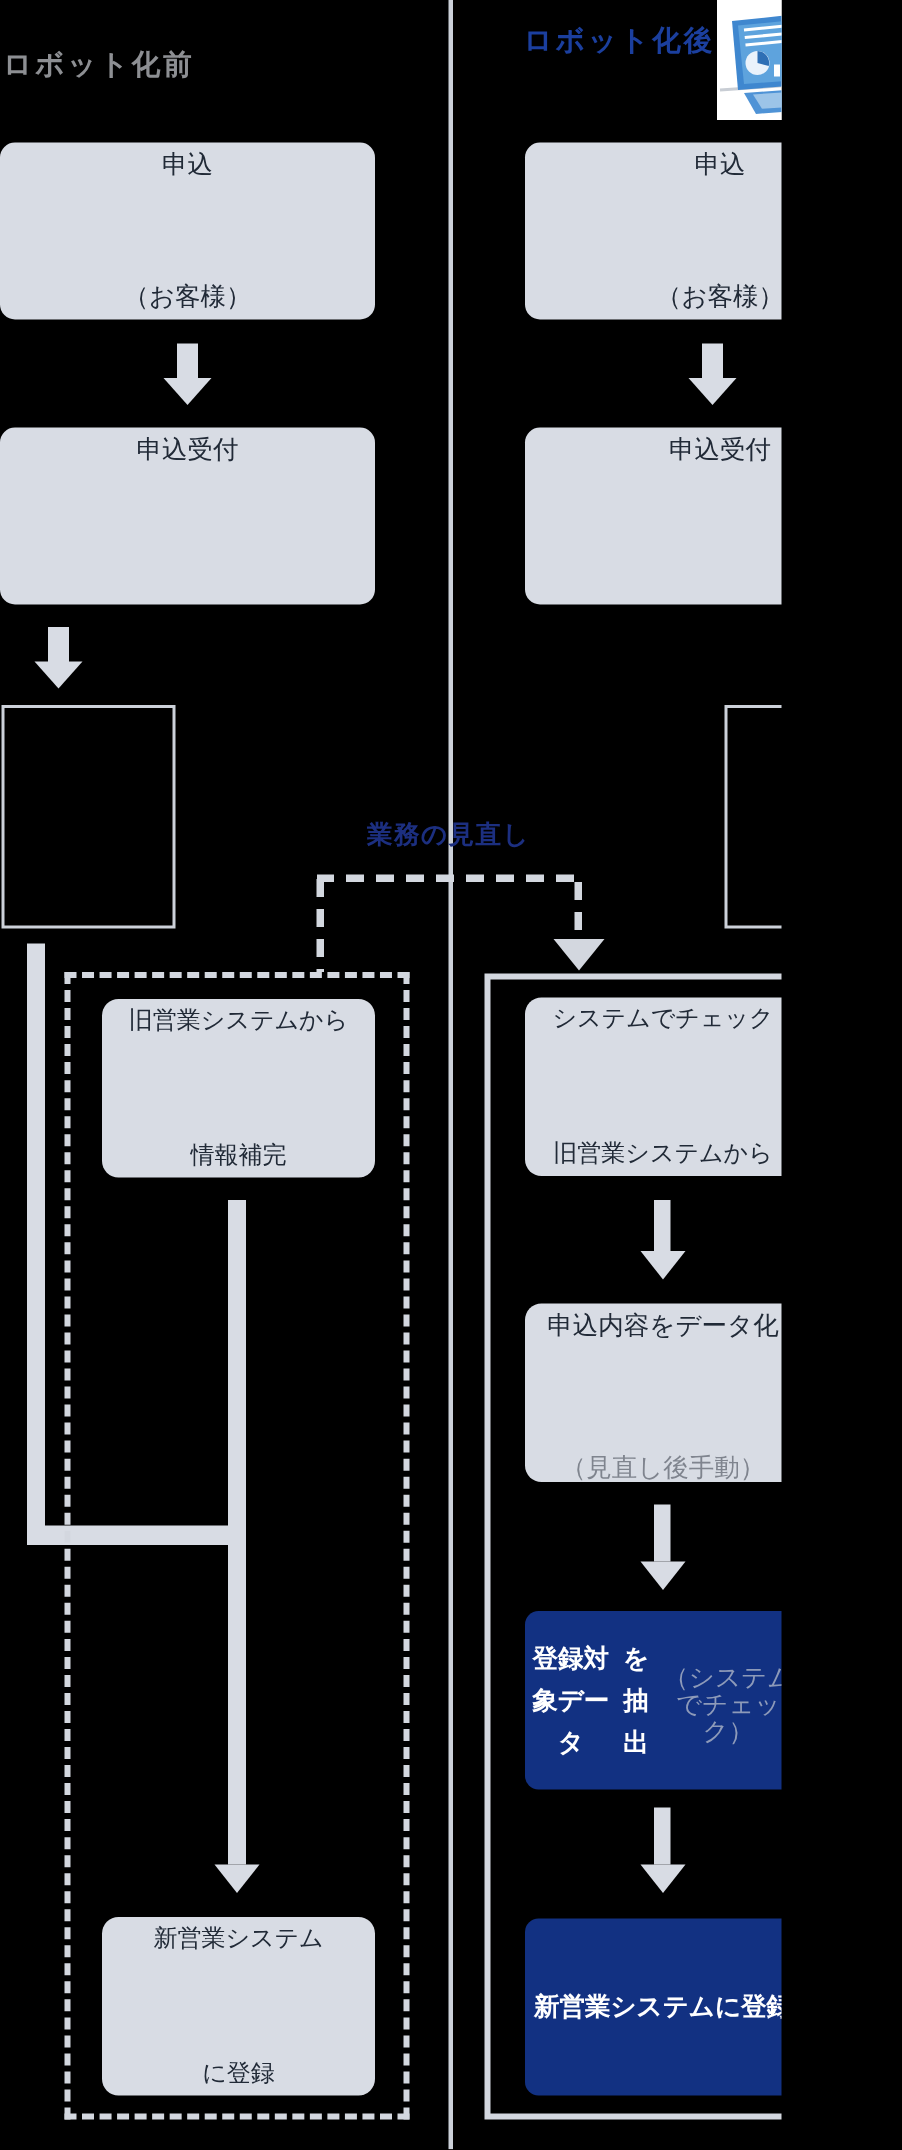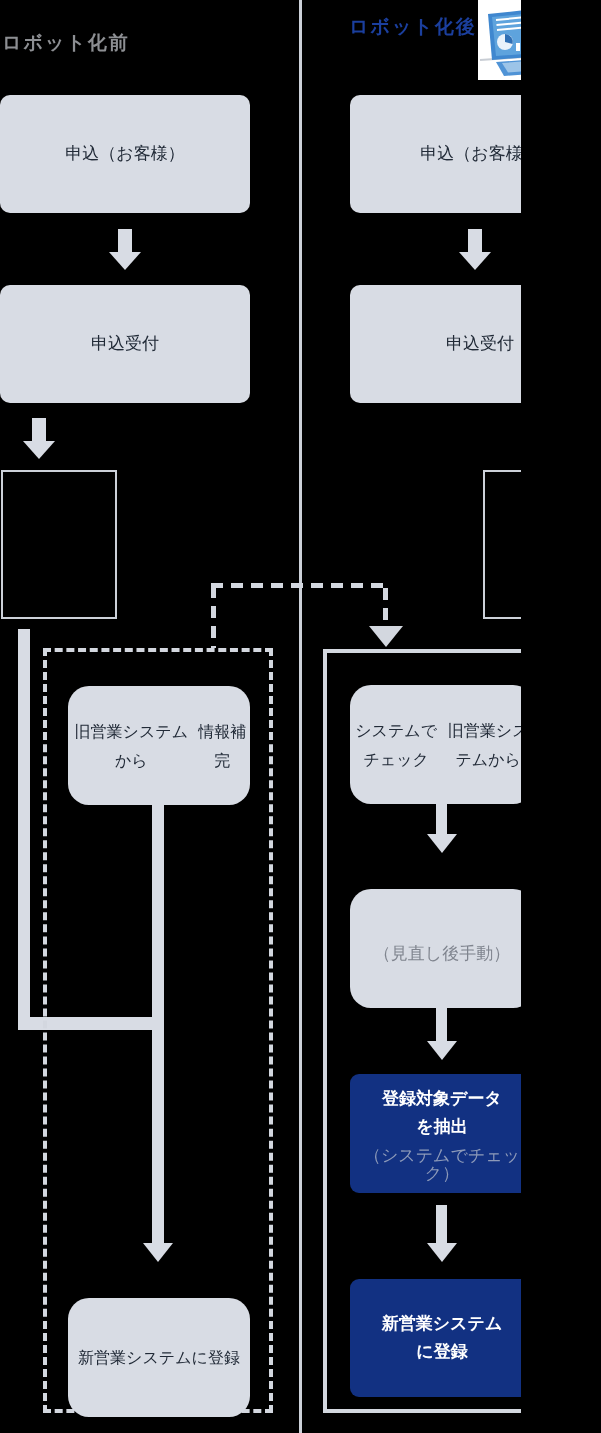--- a/index.html
+++ b/index.html
@@ -18,27 +18,27 @@
   }
   html,body{margin:0;padding:0;background:#000;}
   #canvas{
     position:relative;width:521px;height:1433px;background:var(--bg);
     overflow:hidden;font-family:"Liberation Sans","DejaVu Sans",sans-serif;
   }
   .abs{position:absolute;}
   .heading{font-size:19px;font-weight:bold;letter-spacing:2px;white-space:nowrap;}
   .gbox{
     background:var(--boxfill);border-radius:10px;color:var(--boxtext);
-    display:flex;flex-direction:row;align-items:center;justify-content:center;
+    display:flex;flex-direction:column;align-items:center;justify-content:space-between;
     font-size:17px;line-height:30px;text-align:center;
   }
-  .gbox.small{font-size:16px;line-height:29px;border-radius:21px;margin-top:20px;}
+  .gbox.small{font-size:16px;line-height:29px;border-radius:11px;}
   .nbox{
     background:var(--navy);border-radius:9px;color:#ffffff;
-    display:flex;flex-direction:column;align-items:center;justify-content:center;
+    display:flex;flex-direction:row;align-items:center;justify-content:center;
     font-size:17px;font-weight:bold;line-height:28px;text-align:center;
   }
   .subtext{font-size:17px;font-weight:normal;margin-top:10px;color:var(--subgray);line-height:18px;}
   .nbox .subtext{color:var(--navysub);}
   .outline-box{border:2px solid var(--line);background:transparent;}
   .shaft{background:var(--arrow);}
   .head-down{width:0;height:0;border-left:16px solid transparent;border-right:16px solid transparent;border-top:18px solid var(--arrow);}
   .head-down.slim{border-left-width:15px;border-right-width:15px;border-top-width:19px;}
   .head-left{width:0;height:0;border-top:16px solid transparent;border-bottom:16px solid transparent;border-right:17px solid var(--arrow);}
   .dash-h{height:5px;background:repeating-linear-gradient(to right,var(--dash) 0 12px,transparent 12px 20px);}
@@ -135,20 +135,21 @@
   </div>
 
   <div class="abs shaft" style="left:152px;top:800px;width:12px;height:443px;"></div>
   <div class="abs head-down slim" style="left:143px;top:1243px;"></div>
 
   <div class="abs gbox small" style="left:68px;top:1278px;width:182px;height:119px;">
     <span>新営業システム</span>
     <span>に登録</span>
   </div>
 
+  <div class="abs annotation" style="left:194px;top:545px;width:210px;">業務の見直し</div>
 
   <div class="abs dash-v" style="left:211px;top:586px;height:62px;"></div>
   <div class="abs dash-h" style="left:211px;top:583px;width:178px;"></div>
   <div class="abs dash-v" style="left:383px;top:588px;height:38px;"></div>
   <div class="abs dash-head" style="left:369px;top:626px;"></div>
 
   <div class="abs gbox" style="left:350px;top:95px;width:260px;height:118px;">
     <span>申込</span>
     <span>（お客様）</span>
   </div>
@@ -173,20 +174,21 @@
 
   <div class="abs gbox small" style="left:350px;top:665px;width:184px;height:119px;">
     <span>システムでチェック</span>
     <span>旧営業システムから</span>
   </div>
 
   <div class="abs shaft" style="left:436px;top:800px;width:11px;height:34px;"></div>
   <div class="abs head-down slim" style="left:427px;top:834px;"></div>
 
   <div class="abs gbox small" style="left:350px;top:869px;width:184px;height:119px;">
+    <span style="font-size:17px;">申込内容をデータ化</span>
     <span class="subtext">（見直し後手動）</span>
   </div>
 
   <div class="abs shaft" style="left:436px;top:1003px;width:11px;height:38px;"></div>
   <div class="abs head-down slim" style="left:427px;top:1041px;"></div>
 
   <div class="abs nbox" style="left:350px;top:1074px;width:184px;height:119px;">
     <span>登録対象データ</span>
     <span>を抽出</span>
     <span class="subtext" style="margin-top:6px;">（システムでチェック）</span>

